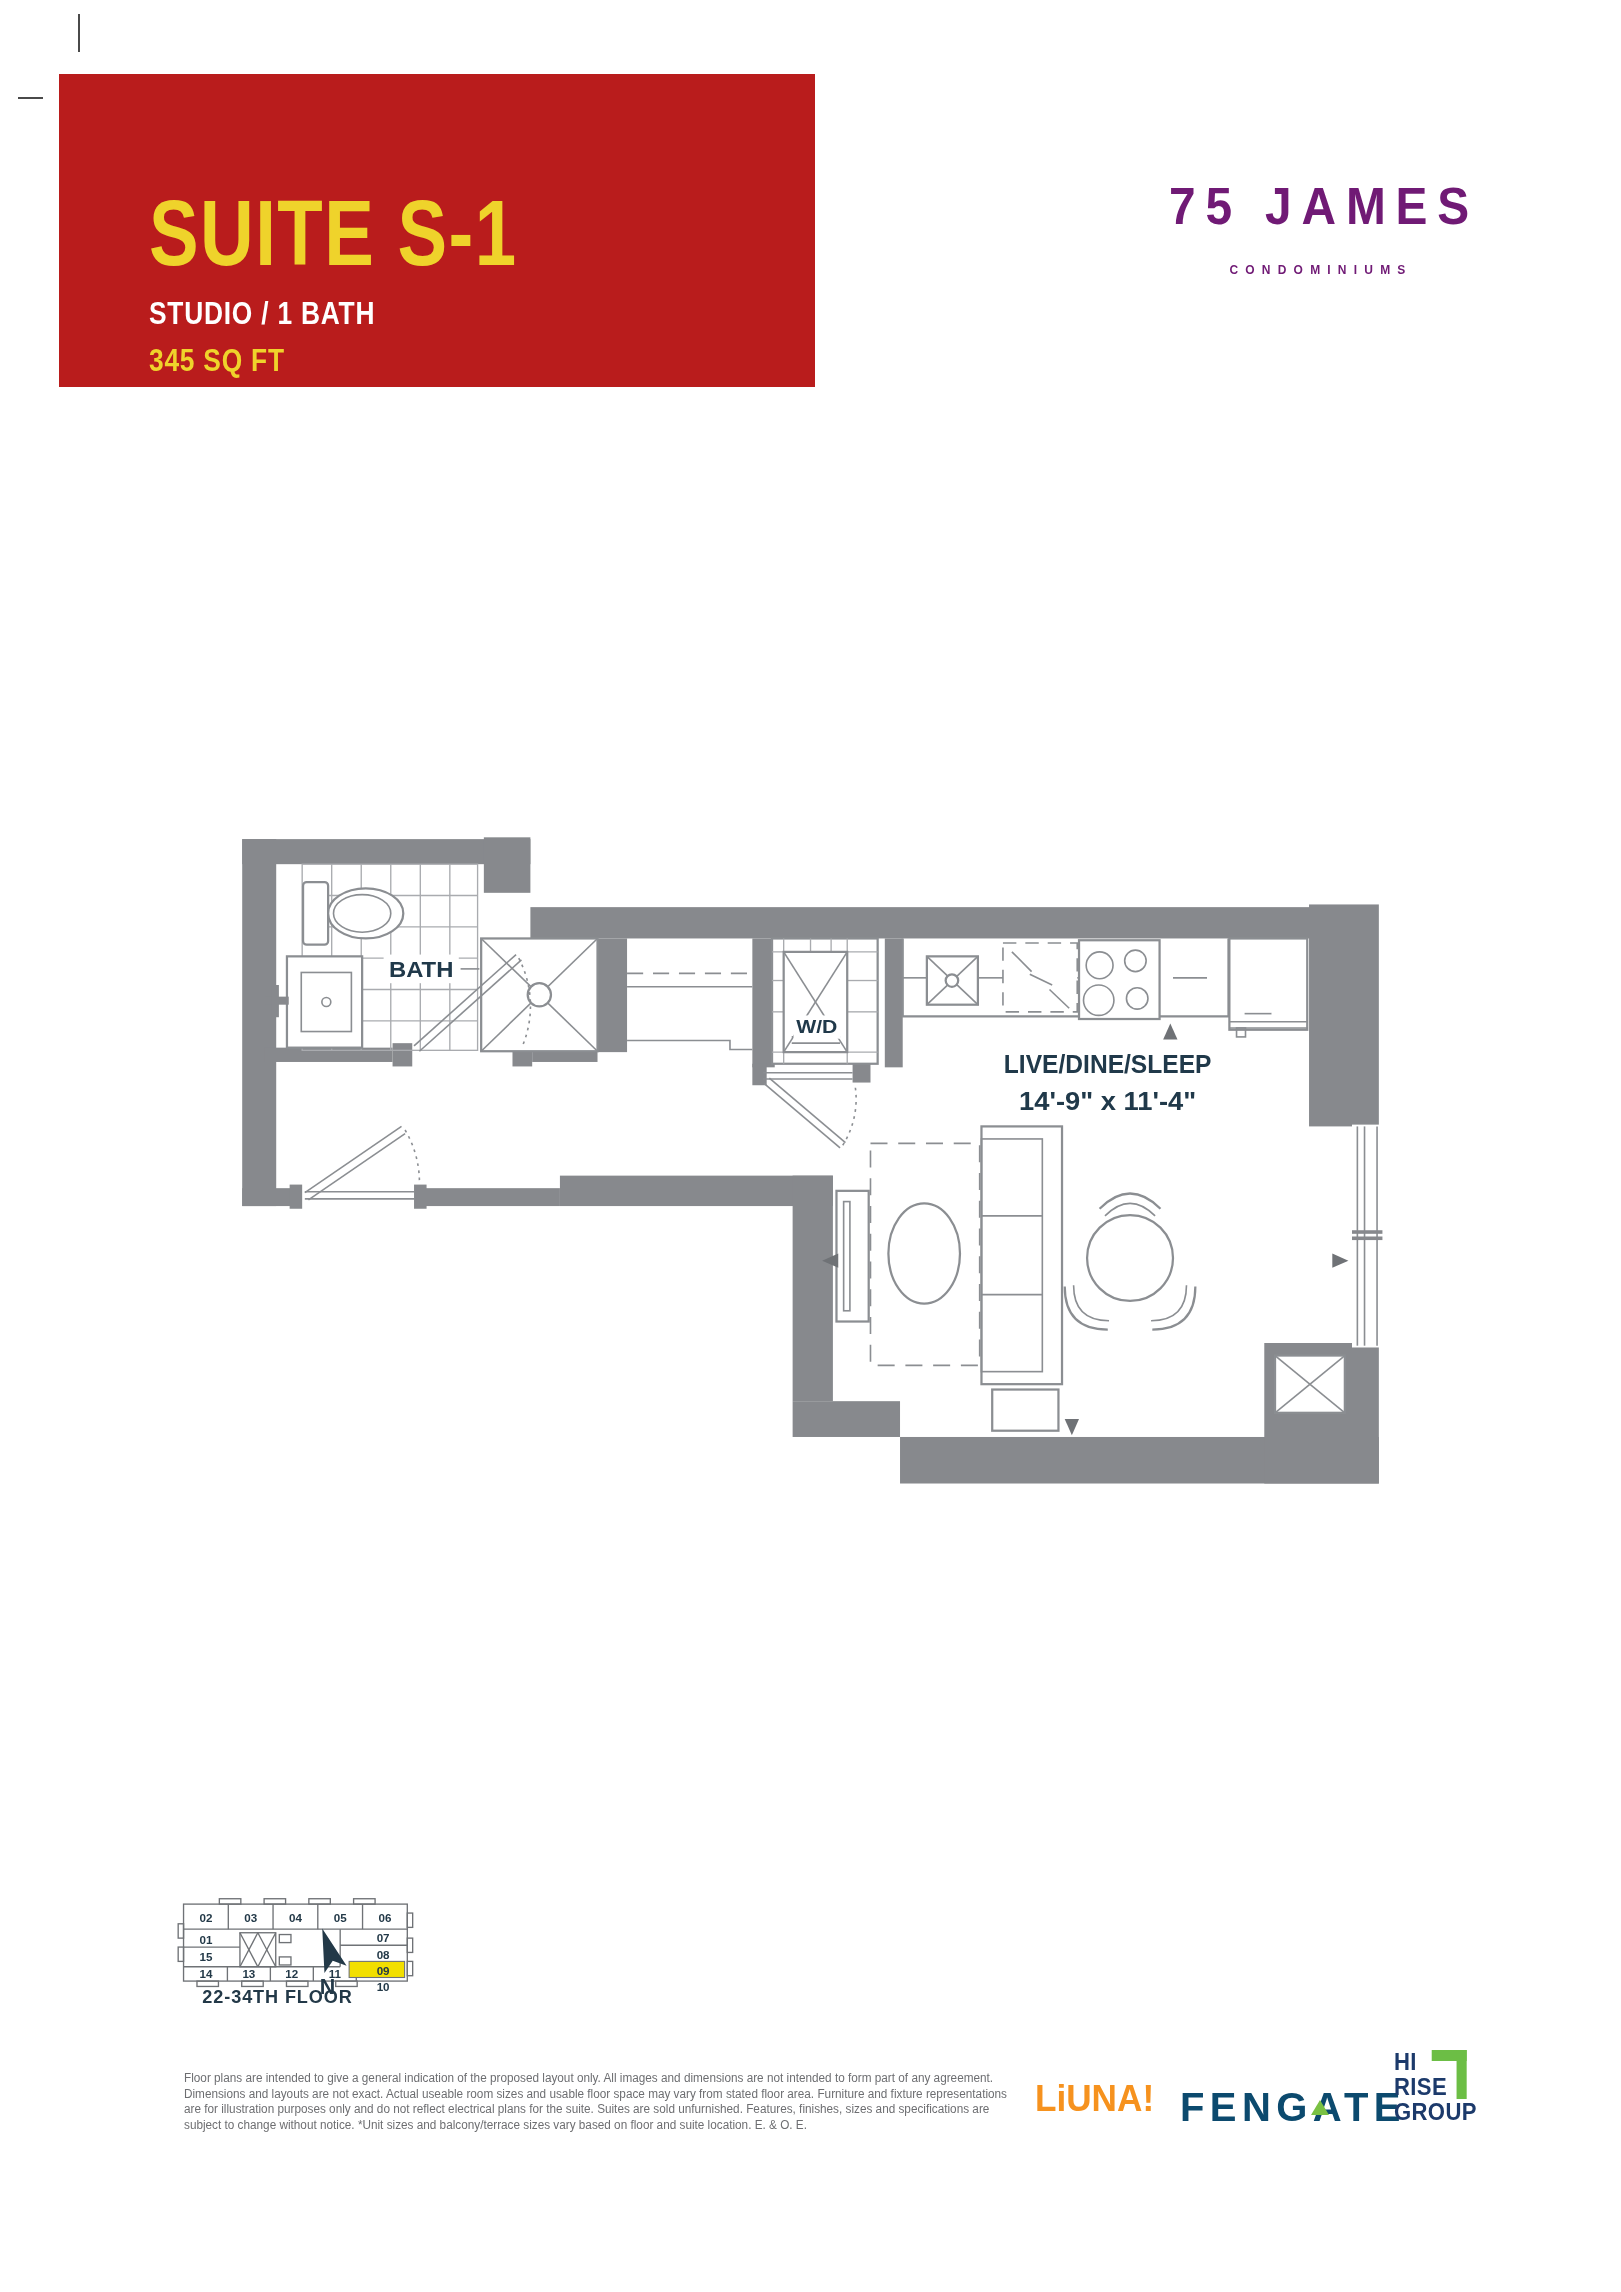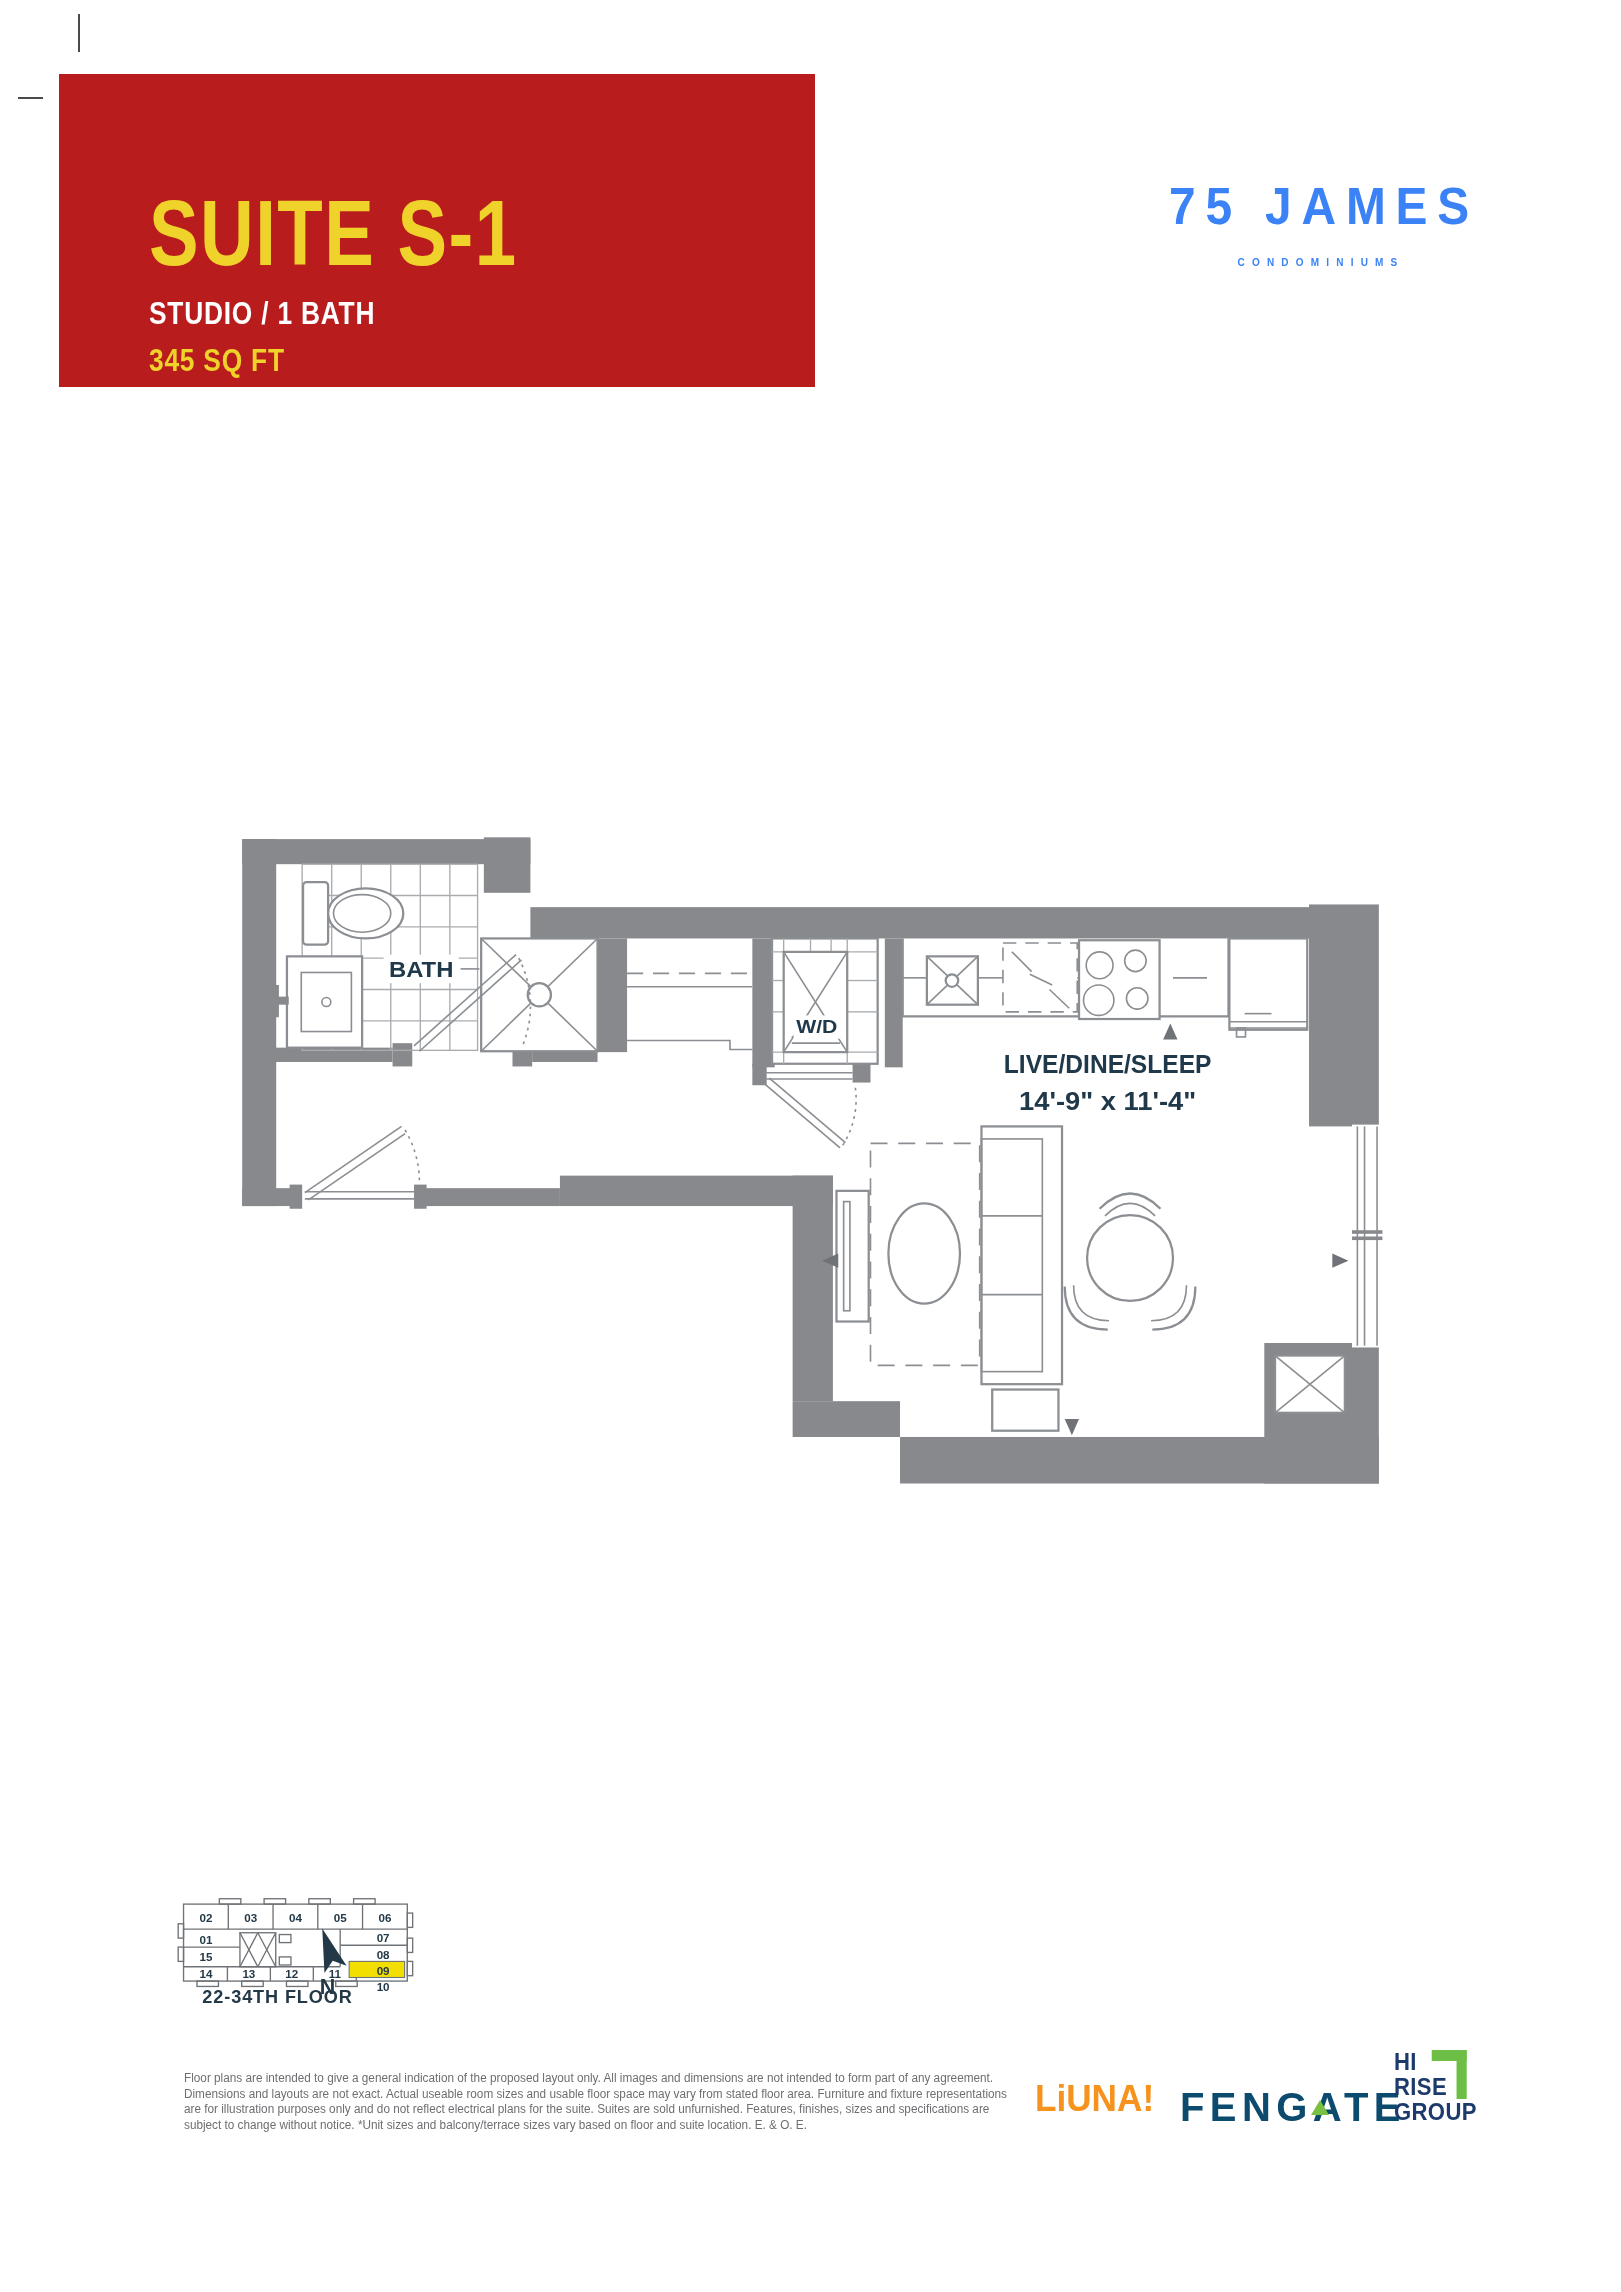--- a/index.html
+++ b/index.html
@@ -13,24 +13,24 @@
   
   .header-box{position:absolute;left:59px;top:74px;width:756px;height:313px;background:#b91c1c;}
   .suite-title{position:absolute;left:90px;top:106px;color:#EFD32B;font-size:93px;font-weight:700;
                letter-spacing:1.8px;transform:scaleX(0.80);transform-origin:0 0;white-space:nowrap;}
   .suite-type{position:absolute;left:90px;top:222px;color:#ffffff;font-size:31px;font-weight:700;
               letter-spacing:0.9px;transform:scaleX(0.85);transform-origin:0 0;white-space:nowrap;}
   .suite-area{position:absolute;left:90px;top:269px;color:#EFD32B;font-size:31px;font-weight:700;
               letter-spacing:0.9px;transform:scaleX(0.85);transform-origin:0 0;white-space:nowrap;}
 
   
-  .brand{position:absolute;left:1169px;top:176px;width:304px;text-align:center;color:#3b82f6;}
+  .brand{position:absolute;left:1169px;top:176px;width:304px;text-align:center;color:#701a75;}
   .brand-name{font-size:52px;font-weight:700;letter-spacing:10.7px;white-space:nowrap;
               transform:scaleX(0.92);transform-origin:0 0;}
-  .brand-sub{margin-top:21px;font-size:10px;font-weight:700;letter-spacing:7.2px;white-space:nowrap;}
+  .brand-sub{margin-top:27px;font-size:12px;font-weight:700;letter-spacing:7.2px;white-space:nowrap;}
 
   
   svg text{font-family:"Liberation Sans",sans-serif;font-weight:700;fill:#20394A;}
   .wall{fill:#87898D;stroke:none;}
   .fx{fill:none;stroke:#8B8E92;stroke-width:2.5;}
   .fxw{fill:#ffffff;stroke:#8B8E92;stroke-width:2.5;}
   .fine{fill:none;stroke:#8B8E92;stroke-width:1.8;}
   .tile{fill:none;stroke:#A9ABAF;stroke-width:1.5;}
   .dim-arrow{fill:#6F7276;stroke:none;}
 

